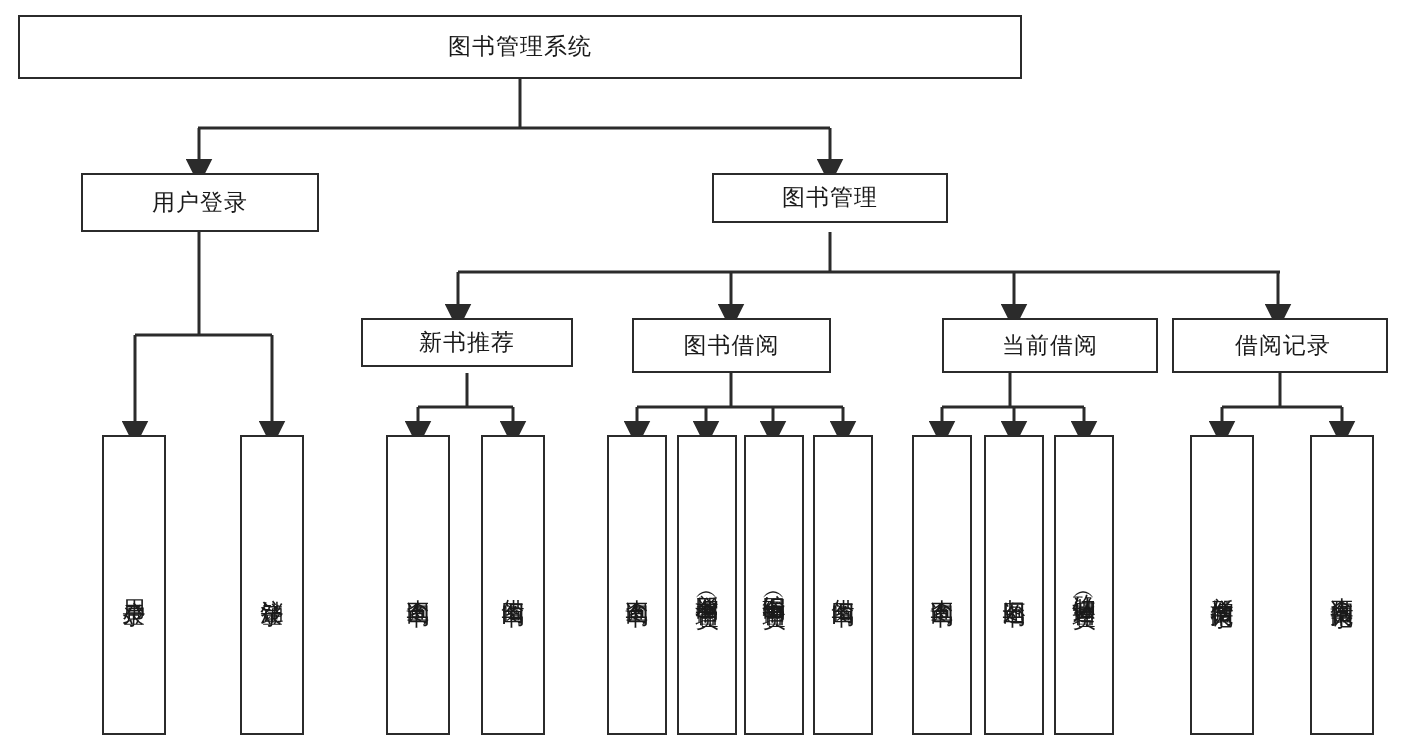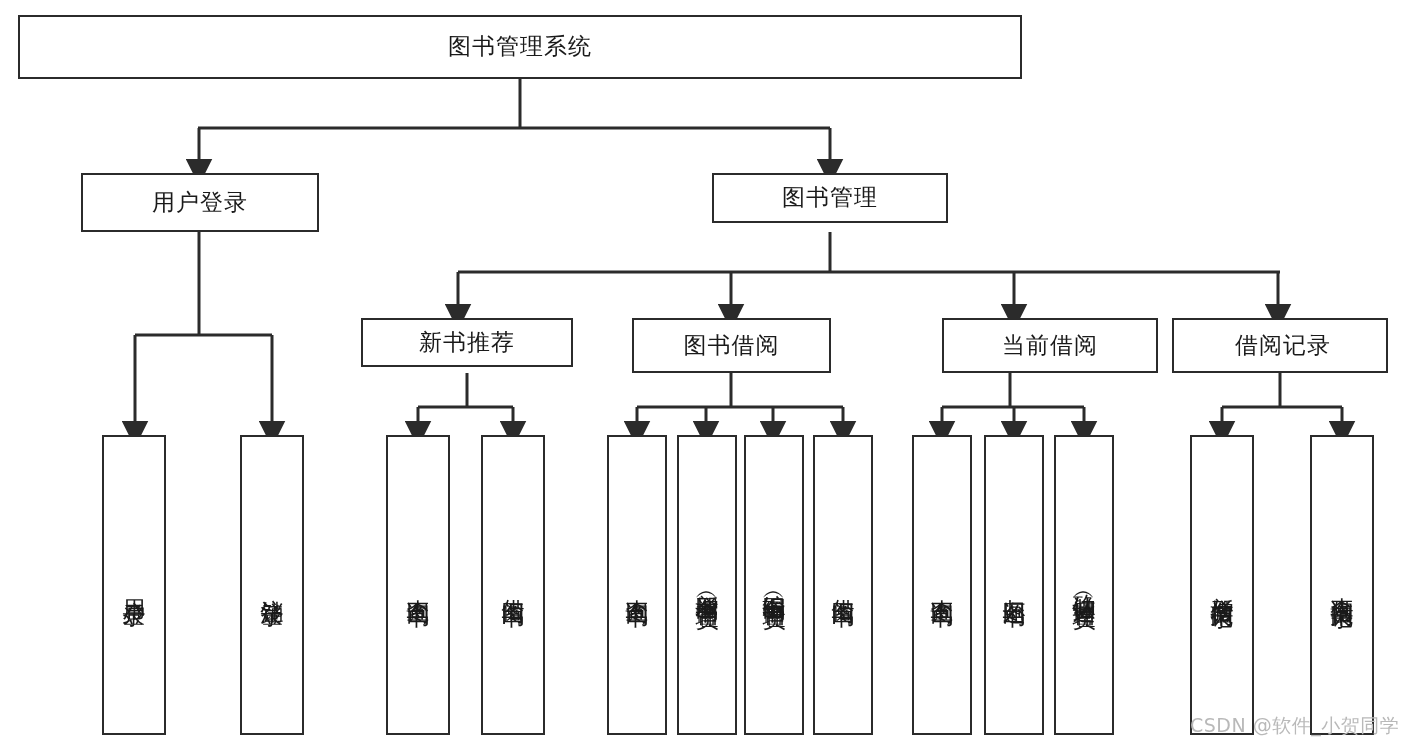--- a/index.html
+++ b/index.html
@@ -176,15 +176,14 @@
   <div class="node vert" style="left:1054px; top:435px; width:60px; height:300px;">
     <span class="txt">确认归还（管理员）</span>
   </div>
   <div class="node vert" style="left:1190px; top:435px; width:64px; height:300px;">
     <span class="txt">新增借阅记录</span>
   </div>
   <div class="node vert" style="left:1310px; top:435px; width:64px; height:300px;">
     <span class="txt">查询借阅记录</span>
   </div>
 
-  <div class="watermark" style="left:1190px; top:713px;">CSDN @软件_小贺同学</div>
 
 </div>
 
 </body></html>

